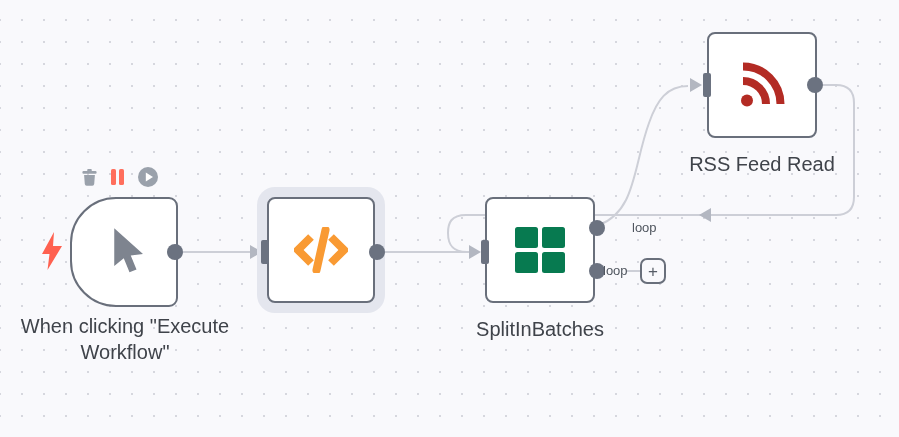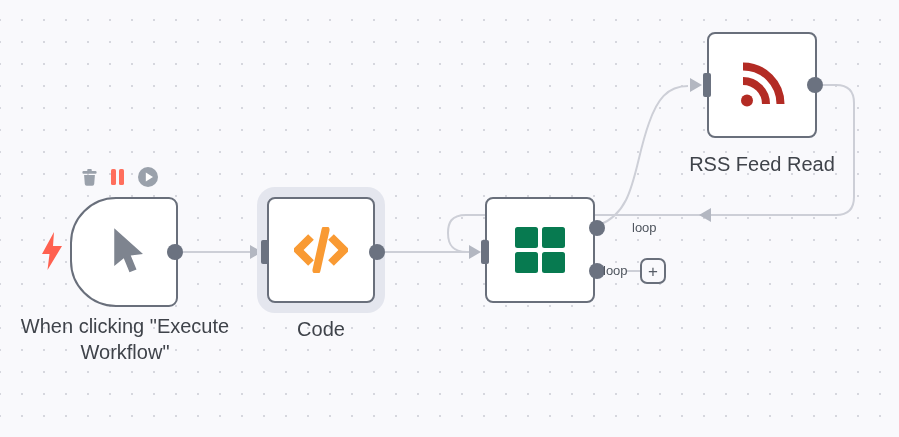--- a/index.html
+++ b/index.html
@@ -123,38 +123,38 @@
 
   <div class="node selected" style="left:267px;top:197px;width:108px;height:106px;">
     <svg class="node-icon" width="54" height="46" viewBox="0 0 54 46">
       <polyline points="17,10 4,23 17,36" stroke="#f99a33" stroke-width="8" fill="none"></polyline>
       <polyline points="37,10 50,23 37,36" stroke="#f99a33" stroke-width="8" fill="none"></polyline>
       <line x1="31.5" y1="3" x2="22.5" y2="43" stroke="#f99a33" stroke-width="8" stroke-linecap="round"></line>
     </svg>
   </div>
   <div class="connector in" style="left:261px;top:240px;"></div>
   <div class="connector out" style="left:369px;top:244px;"></div>
-  <div class="node-label" style="left:261px;top:316px;width:120px;">Code</div>
 
   <div class="node" style="left:485px;top:197px;width:110px;height:106px;">
     <svg class="node-icon" width="50" height="46" viewBox="0 0 50 46">
       <rect x="0" y="0" width="23" height="21" rx="2.5" fill="#077a50"></rect>
       <rect x="27" y="0" width="23" height="21" rx="2.5" fill="#077a50"></rect>
       <rect x="0" y="25" width="23" height="21" rx="2.5" fill="#077a50"></rect>
       <rect x="27" y="25" width="23" height="21" rx="2.5" fill="#077a50"></rect>
     </svg>
   </div>
   <div class="connector in" style="left:481px;top:240px;"></div>
   <div class="connector out" style="left:589px;top:220px;"></div>
   <div class="connector out" style="left:589px;top:263px;"></div>
   <div class="port-label" style="left:632px;top:220px;text-align:center;">loop</div>
   <div class="port-label" style="left:603px;top:263px;">loop</div>
   <div class="add-btn">
     <span>+</span>
   </div>
+  <div class="node-label" style="left:450px;top:316px;width:180px;">SplitInBatches</div>
 
   <div class="node" style="left:707px;top:32px;width:110px;height:106px;">
     <svg class="node-icon" width="46" height="46" viewBox="0 0 46 46">
       <circle cx="8" cy="38.5" r="6" fill="#b32b24"></circle>
       <path d="M4 19 a23 23 0 0 1 23 23" stroke="#b32b24" stroke-width="8" fill="none"></path>
       <path d="M4 4.5 a37.5 37.5 0 0 1 37.5 37.5" stroke="#b32b24" stroke-width="8" fill="none"></path>
     </svg>
   </div>
   <div class="connector in" style="left:703px;top:73px;"></div>
   <div class="connector out" style="left:807px;top:77px;"></div>

